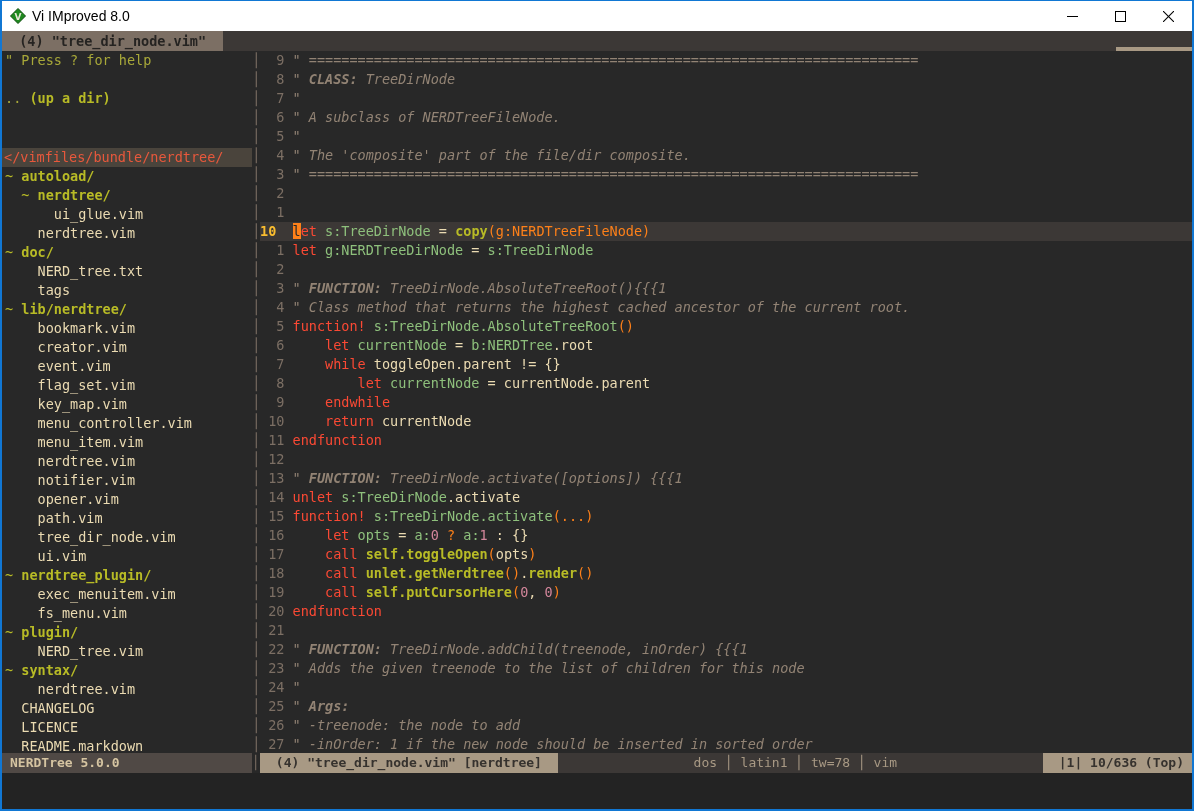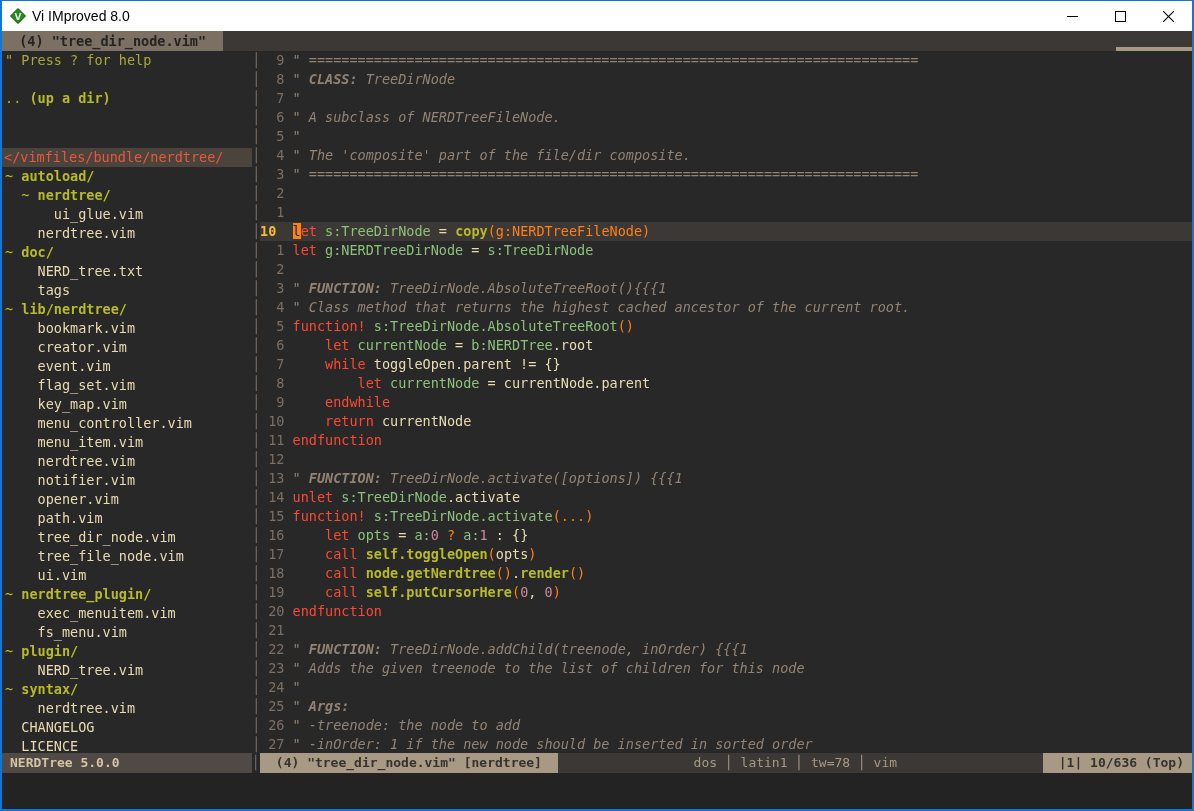--- a/index.html
+++ b/index.html
@@ -115,21 +115,20 @@
         <div class="row"><span class="c-file">    event.vim</span></div>
         <div class="row"><span class="c-file">    flag_set.vim</span></div>
         <div class="row"><span class="c-file">    key_map.vim</span></div>
         <div class="row"><span class="c-file">    menu_controller.vim</span></div>
         <div class="row"><span class="c-file">    menu_item.vim</span></div>
         <div class="row"><span class="c-file">    nerdtree.vim</span></div>
         <div class="row"><span class="c-file">    notifier.vim</span></div>
         <div class="row"><span class="c-file">    opener.vim</span></div>
         <div class="row"><span class="c-file">    path.vim</span></div>
         <div class="row"><span class="c-file">    tree_dir_node.vim</span></div>
-        <div class="row"><span class="c-file">    tree_file_node.vim</span></div>
         <div class="row"><span class="c-file">    ui.vim</span></div>
         <div class="row"><span class="c-til">~ </span><span class="c-dir">nerdtree_plugin/</span></div>
         <div class="row"><span class="c-file">    exec_menuitem.vim</span></div>
         <div class="row"><span class="c-file">    fs_menu.vim</span></div>
         <div class="row"><span class="c-til">~ </span><span class="c-dir">plugin/</span></div>
         <div class="row"><span class="c-file">    NERD_tree.vim</span></div>
         <div class="row"><span class="c-til">~ </span><span class="c-dir">syntax/</span></div>
         <div class="row"><span class="c-file">    nerdtree.vim</span></div>
         <div class="row"><span class="c-file">  CHANGELOG</span></div>
         <div class="row"><span class="c-file">  LICENCE</span></div>
@@ -196,21 +195,21 @@
         <div class="row"><span class="c-ln">  8 </span><span class="c-fg">        </span><span class="c-kw">let</span><span class="c-fg"> </span><span class="c-id">currentNode</span><span class="c-fg"> = currentNode.parent</span></div>
         <div class="row"><span class="c-ln">  9 </span><span class="c-fg">    </span><span class="c-kw">endwhile</span></div>
         <div class="row"><span class="c-ln"> 10 </span><span class="c-fg">    </span><span class="c-kw">return</span><span class="c-fg"> currentNode</span></div>
         <div class="row"><span class="c-ln"> 11 </span><span class="c-kw">endfunction</span></div>
         <div class="row"><span class="c-ln"> 12 </span></div>
         <div class="row"><span class="c-ln"> 13 </span><span class="c-comment">" </span><span class="c-cbold">FUNCTION: </span><span class="c-comment">TreeDirNode.activate([options]) {{{1</span></div>
         <div class="row"><span class="c-ln"> 14 </span><span class="c-kw">unlet</span><span class="c-fg"> </span><span class="c-id">s:TreeDirNode</span><span class="c-fg">.activate</span></div>
         <div class="row"><span class="c-ln"> 15 </span><span class="c-kw">function!</span><span class="c-fg"> </span><span class="c-id">s:TreeDirNode.activate</span><span class="c-or">(...)</span></div>
         <div class="row"><span class="c-ln"> 16 </span><span class="c-fg">    </span><span class="c-kw">let</span><span class="c-fg"> </span><span class="c-id">opts</span><span class="c-fg"> = </span><span class="c-id">a:</span><span class="c-pn">0</span><span class="c-fg"> </span><span class="c-or">?</span><span class="c-fg"> </span><span class="c-id">a:</span><span class="c-pn">1</span><span class="c-fg"> : {}</span></div>
         <div class="row"><span class="c-ln"> 17 </span><span class="c-fg">    </span><span class="c-kw">call</span><span class="c-fg"> </span><span class="c-fn">self.toggleOpen</span><span class="c-or">(</span><span class="c-fg">opts</span><span class="c-or">)</span></div>
-        <div class="row"><span class="c-ln"> 18 </span><span class="c-fg">    </span><span class="c-kw">call</span><span class="c-fg"> </span><span class="c-fn">node.getNerdtree</span><span class="c-or">()</span><span class="c-fg">.</span><span class="c-fn">render</span><span class="c-or">()</span></div>
+        <div class="row"><span class="c-ln"> 18 </span><span class="c-fg">    </span><span class="c-kw">call</span><span class="c-fg"> </span><span class="c-fn">unlet.getNerdtree</span><span class="c-or">()</span><span class="c-fg">.</span><span class="c-fn">render</span><span class="c-or">()</span></div>
         <div class="row"><span class="c-ln"> 19 </span><span class="c-fg">    </span><span class="c-kw">call</span><span class="c-fg"> </span><span class="c-fn">self.putCursorHere</span><span class="c-or">(</span><span class="c-pn">0</span><span class="c-fg">, </span><span class="c-pn">0</span><span class="c-or">)</span></div>
         <div class="row"><span class="c-ln"> 20 </span><span class="c-kw">endfunction</span></div>
         <div class="row"><span class="c-ln"> 21 </span></div>
         <div class="row"><span class="c-ln"> 22 </span><span class="c-comment">" </span><span class="c-cbold">FUNCTION: </span><span class="c-comment">TreeDirNode.addChild(treenode, inOrder) {{{1</span></div>
         <div class="row"><span class="c-ln"> 23 </span><span class="c-comment">" Adds the given treenode to the list of children for this node</span></div>
         <div class="row"><span class="c-ln"> 24 </span><span class="c-comment">"</span></div>
         <div class="row"><span class="c-ln"> 25 </span><span class="c-comment">" </span><span class="c-cbold">Args:</span></div>
         <div class="row"><span class="c-ln"> 26 </span><span class="c-comment">" -treenode: the node to add</span></div>
         <div class="row"><span class="c-ln"> 27 </span><span class="c-comment">" -inOrder: 1 if the new node should be inserted in sorted order</span></div>
       </div>

